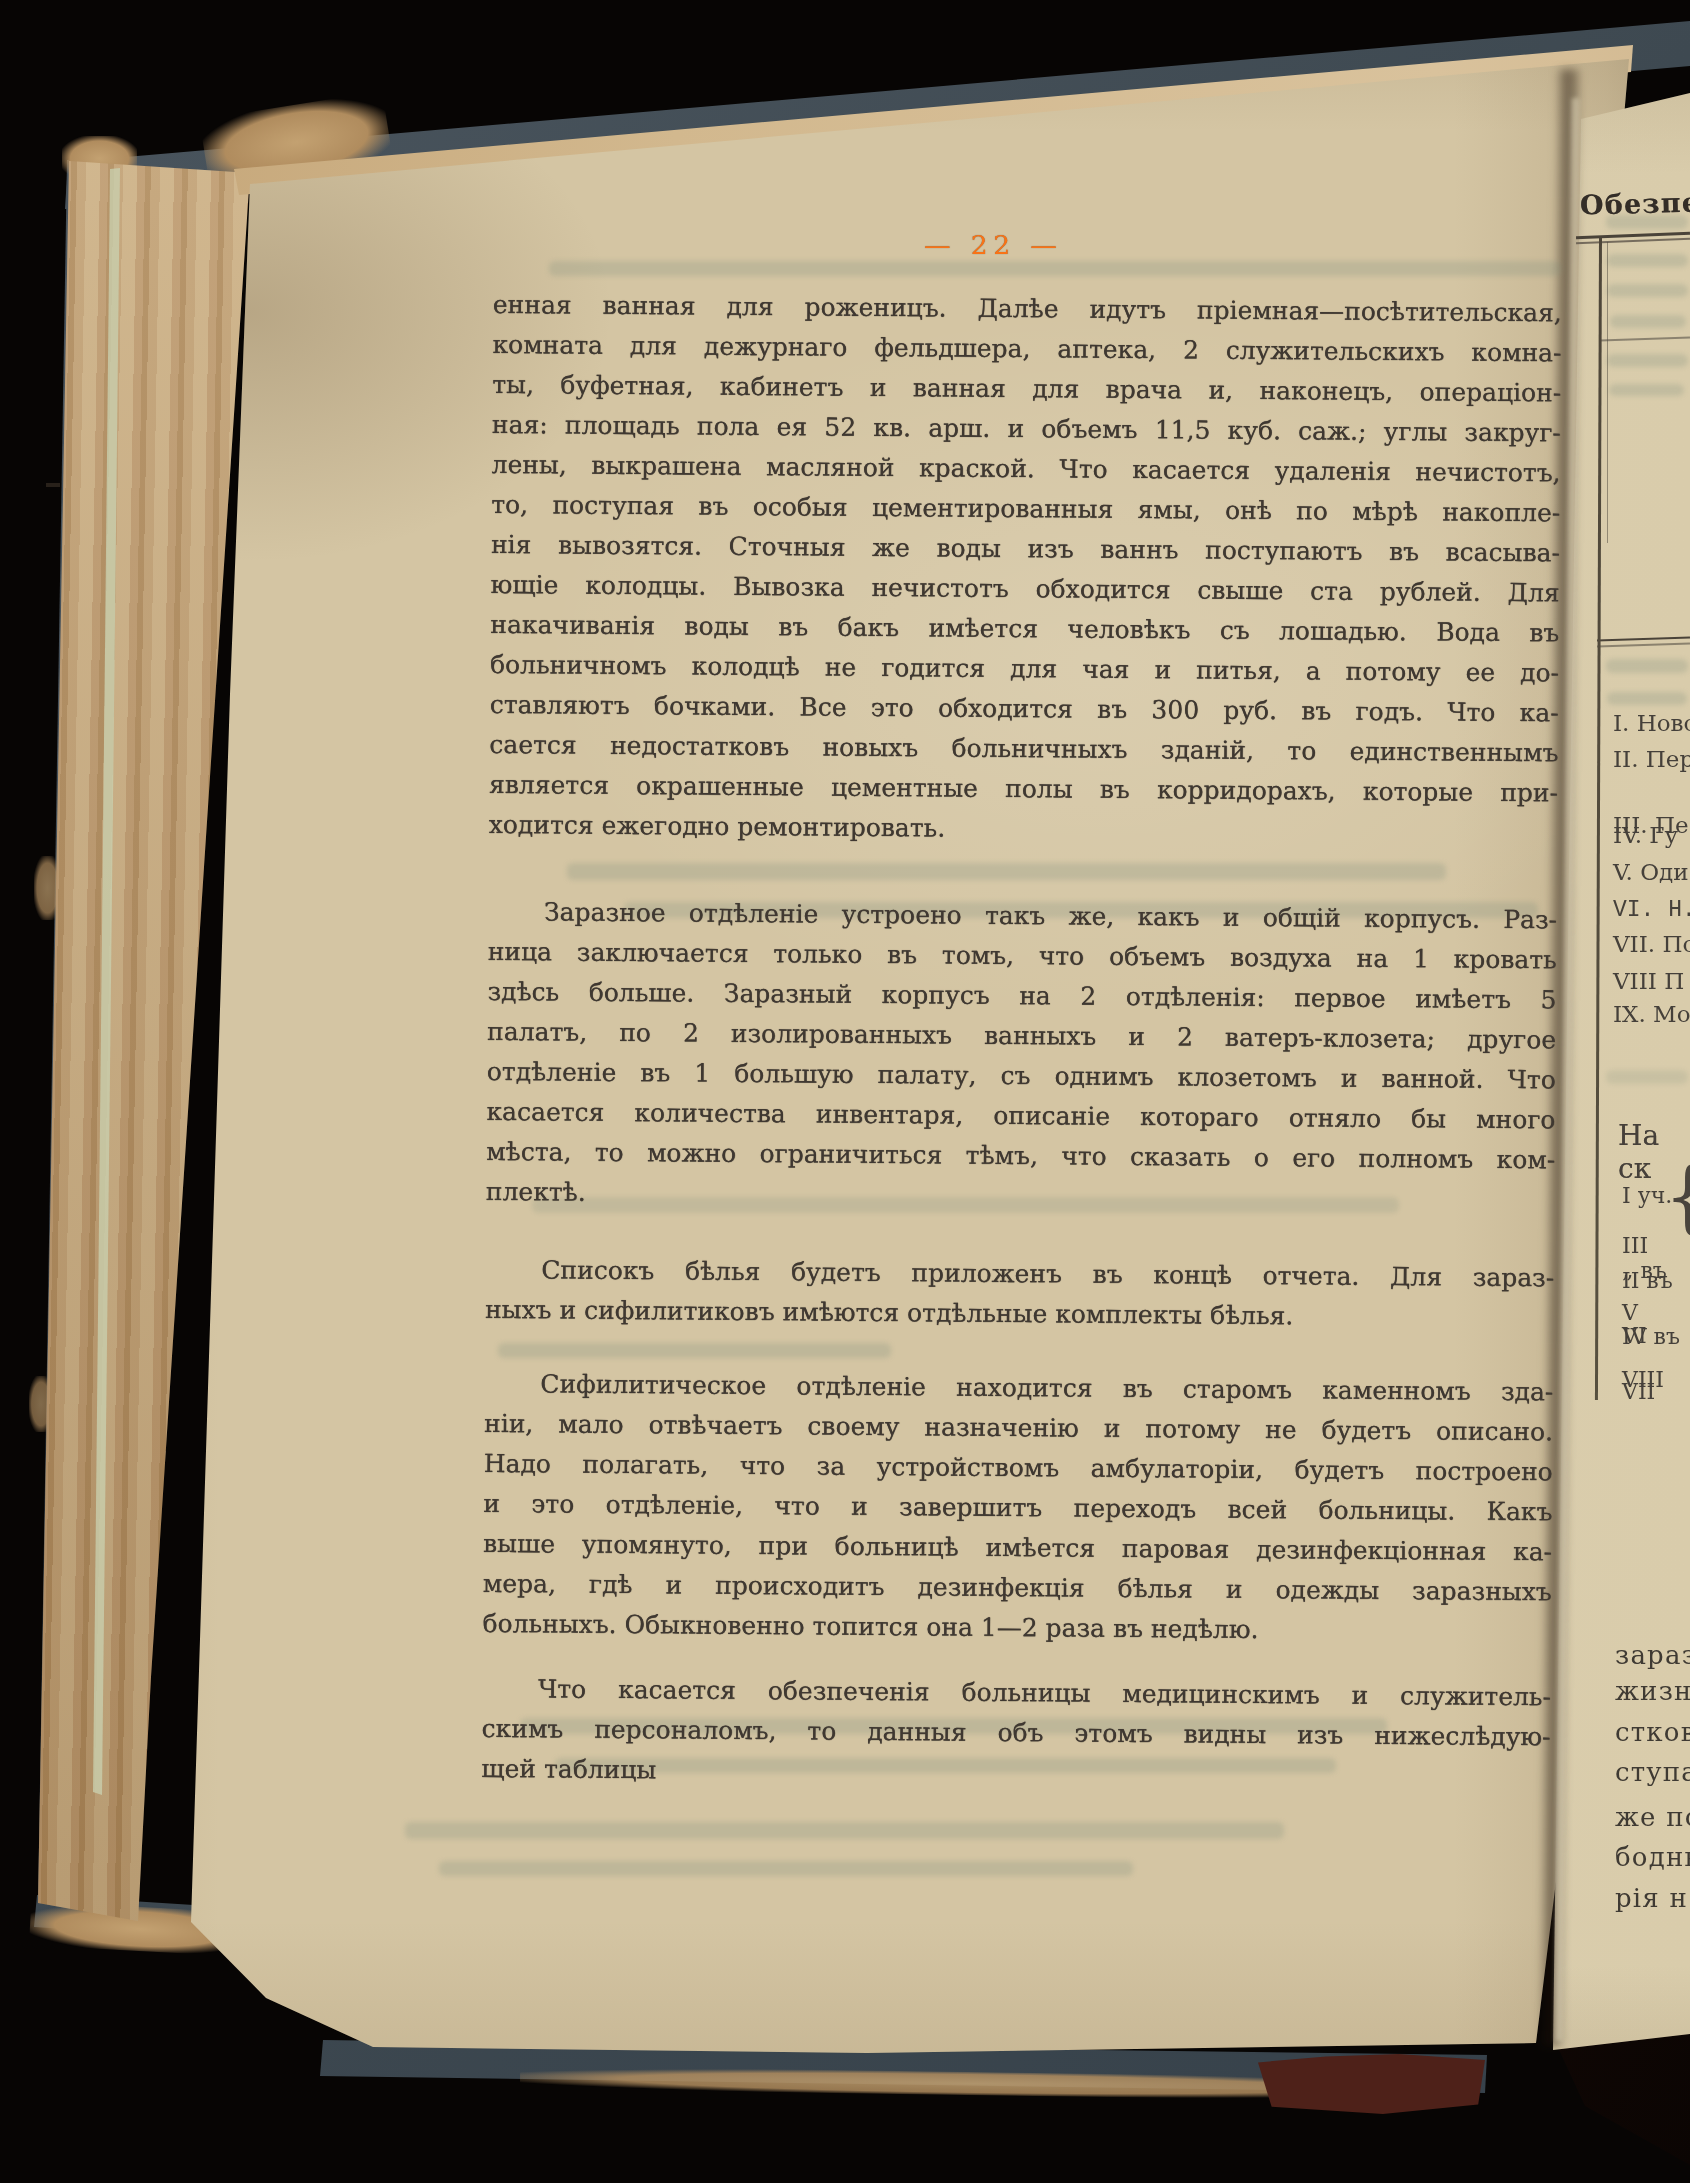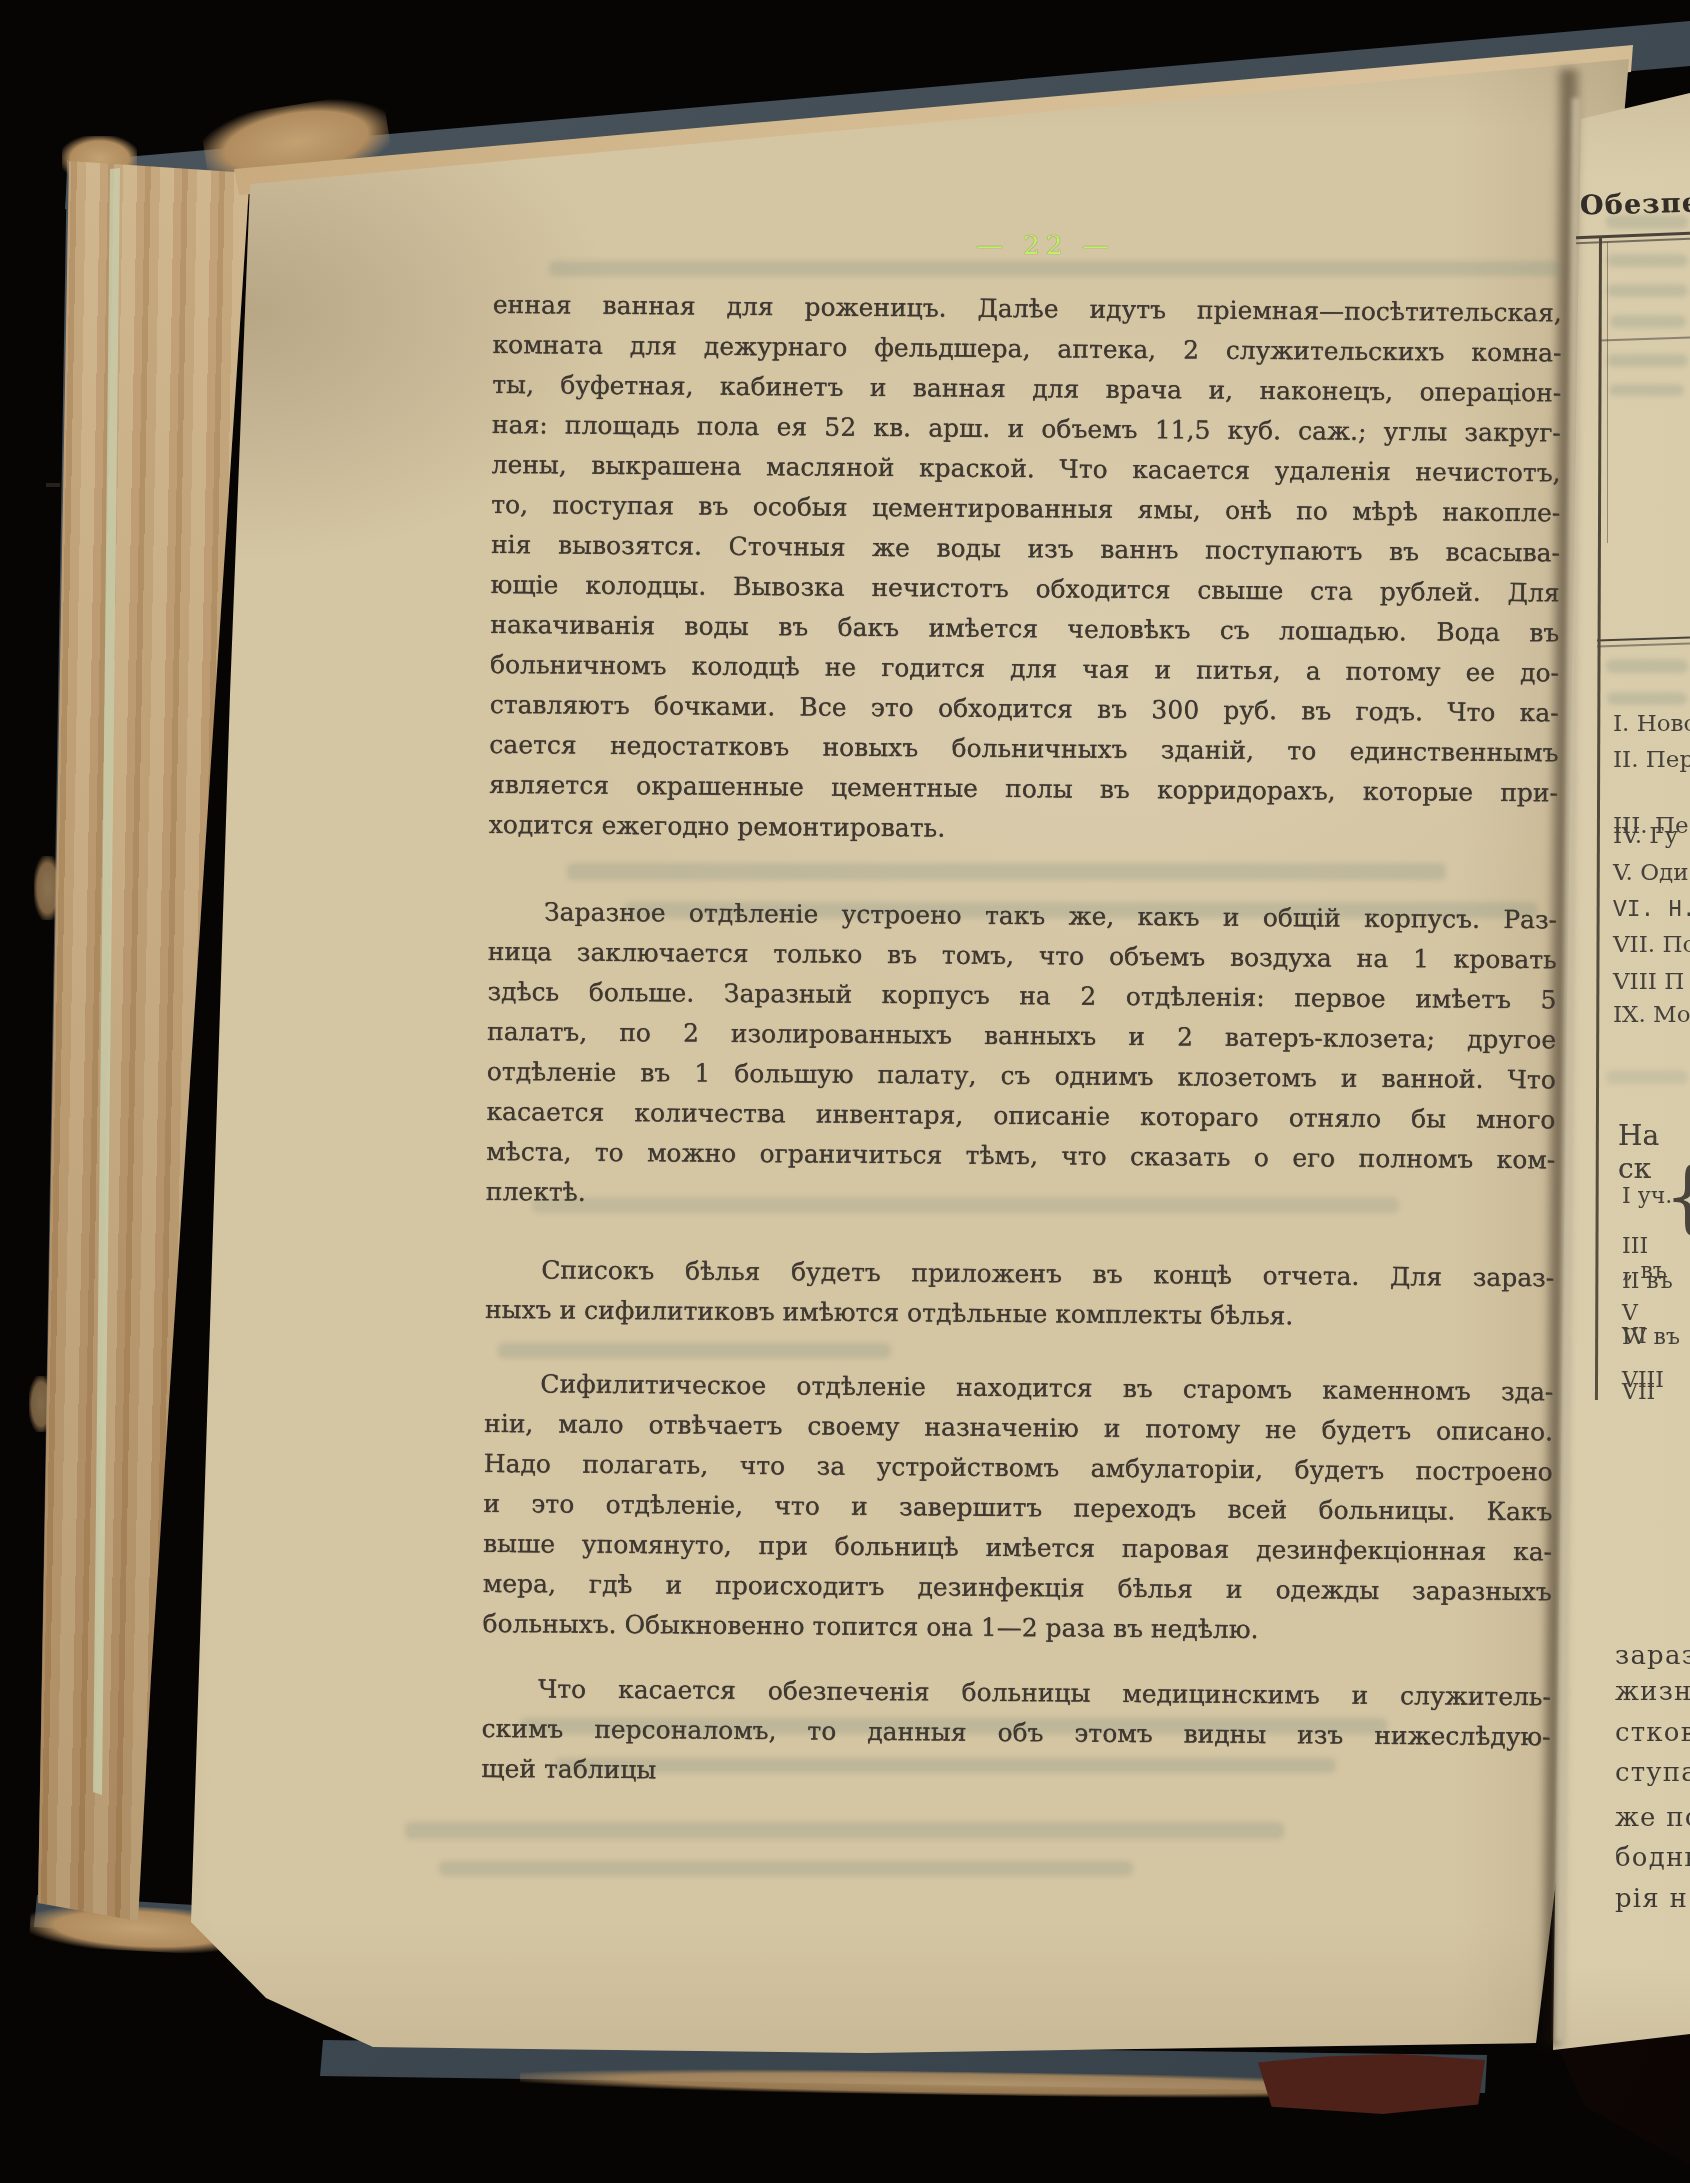--- a/index.html
+++ b/index.html
@@ -49,22 +49,22 @@
      background:linear-gradient(to right,rgba(30,18,8,0),rgba(28,16,7,.52) 45%,rgba(28,16,7,.22));
      filter:blur(4px);transform:rotate(.5deg);}
   .gutter-hl{position:absolute;left:1563px;top:98px;width:8px;height:1943px;
      background:rgba(236,223,196,.45);filter:blur(2.3px);transform:rotate(.5deg);}
 
   
   .smudge{position:absolute;background:rgba(122,138,120,.24);filter:blur(2.9px);border-radius:5.8px;}
   .mark{position:absolute;background:rgba(62,52,40,.62);filter:blur(0.6px);}
 
   
-  .pageno{position:absolute;left:924px;top:229px;width:191px;text-align:right;font-size:26.6px;
-     letter-spacing:5.8px;color:#bef264;text-shadow:0 0 0.9px rgba(58,52,44,.7);}
+  .pageno{position:absolute;left:924px;top:229px;width:191px;text-align:left;font-size:26.6px;
+     letter-spacing:5.8px;color:#f97316;text-shadow:0 0 0.9px rgba(58,52,44,.7);}
   .textblock{position:absolute;left:493px;top:285px;width:1069px;transform:rotate(.45deg);
      transform-origin:0 0;color:#3f3831;text-shadow:0 0 0.7px rgba(63,56,49,.75),0.3px 0.3px 0.5px rgba(63,56,49,.35);}
   .para{position:relative;}
   .para + .para{margin-top:47px;}
   .para:nth-of-type(3){margin-top:38px;}
   .para:nth-of-type(4){margin-top:34px;}
   .para:nth-of-type(5){margin-top:25.4px;}
   .para .line{height:40px;line-height:40px;font-size:25px;text-align:justify;text-align-last:justify;}
   .para .line.last{text-align-last:left;}
   .para.indent .line:first-child{padding-left:56px;}

